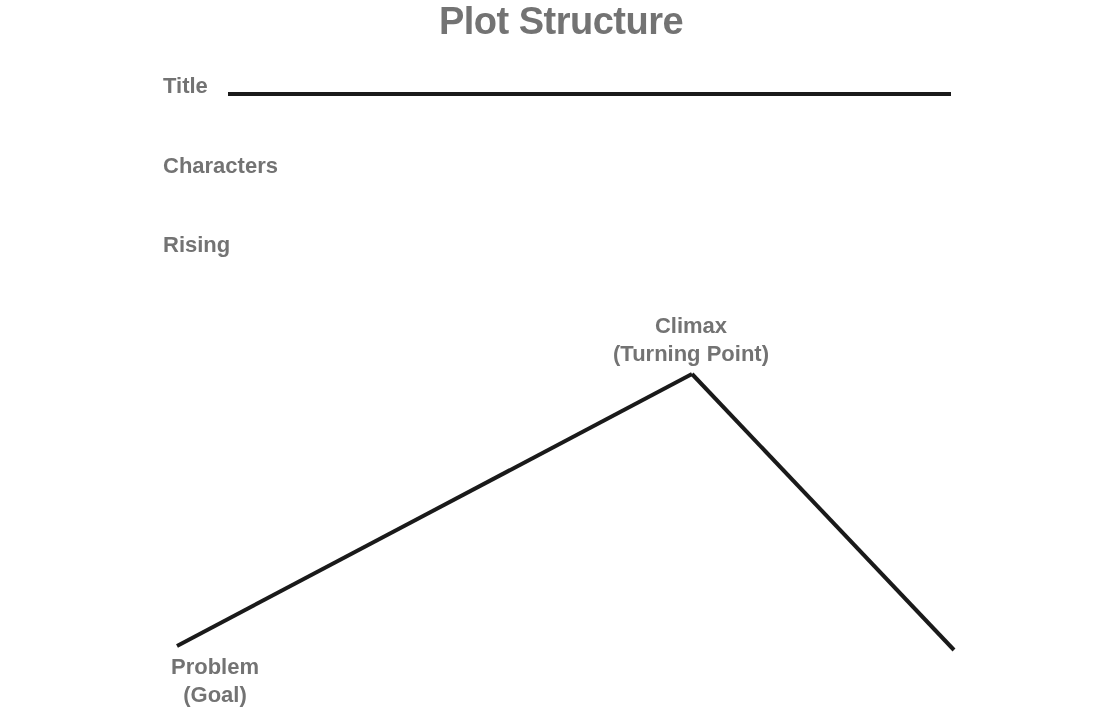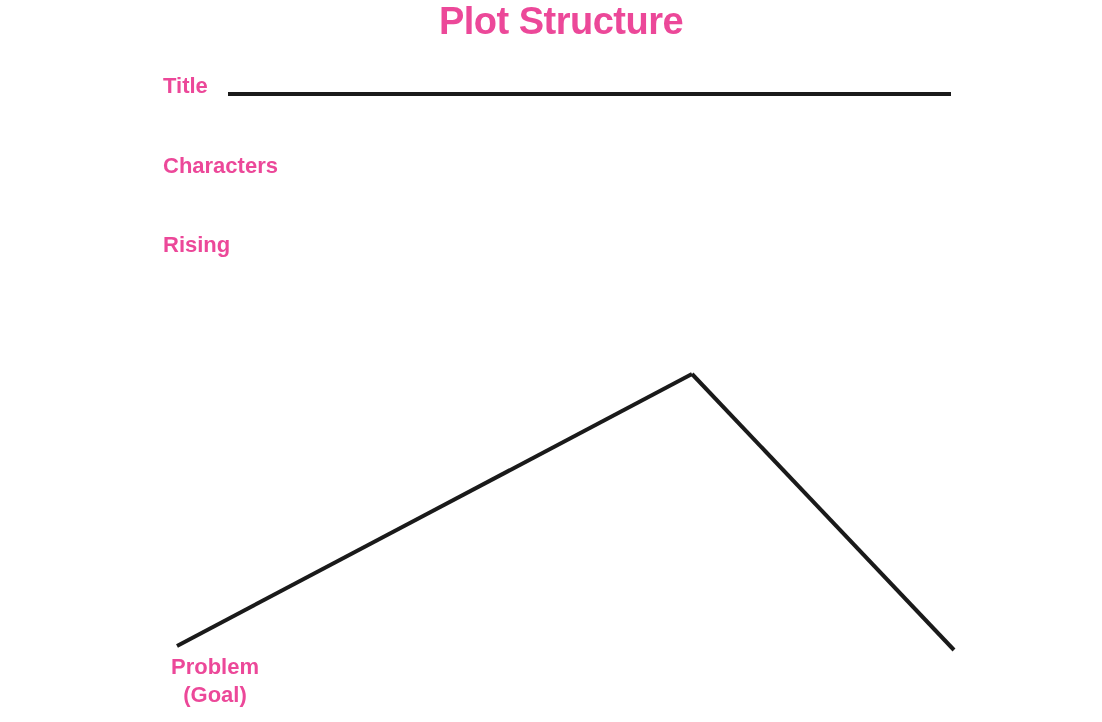--- a/index.html
+++ b/index.html
@@ -6,21 +6,21 @@
     margin: 0;
     padding: 0;
     background: #ffffff;
   }
   .page {
     position: relative;
     width: 1102px;
     height: 722px;
     background: #ffffff;
     font-family: "Liberation Sans", "DejaVu Sans", sans-serif;
-    color: #ec4899;
+    color: #737373;
     overflow: hidden;
   }
   .page-title {
     position: absolute;
     left: 561px;
     top: 0px;
     transform: translateX(-50%);
     font-size: 38px;
     font-weight: 700;
     letter-spacing: -0.5px;
@@ -73,20 +73,24 @@
   <div class="field-label characters-label">Characters</div>
 
   <div class="field-label setting-label">Rising</div>
 
   <svg class="diagram-svg" viewBox="0 0 1102 722">
     <line x1="228" y1="94" x2="951" y2="94"></line>
     <line x1="177" y1="646" x2="692" y2="374"></line>
     <line x1="692" y1="374" x2="954" y2="650"></line>
   </svg>
 
+  <div class="node-label climax-label">
+    <div>Climax</div>
+    <div>(Turning Point)</div>
+  </div>
 
 
   <div class="node-label problem-label">
     <div>Problem</div>
     <div>(Goal)</div>
   </div>
 
 
 </div>
 

